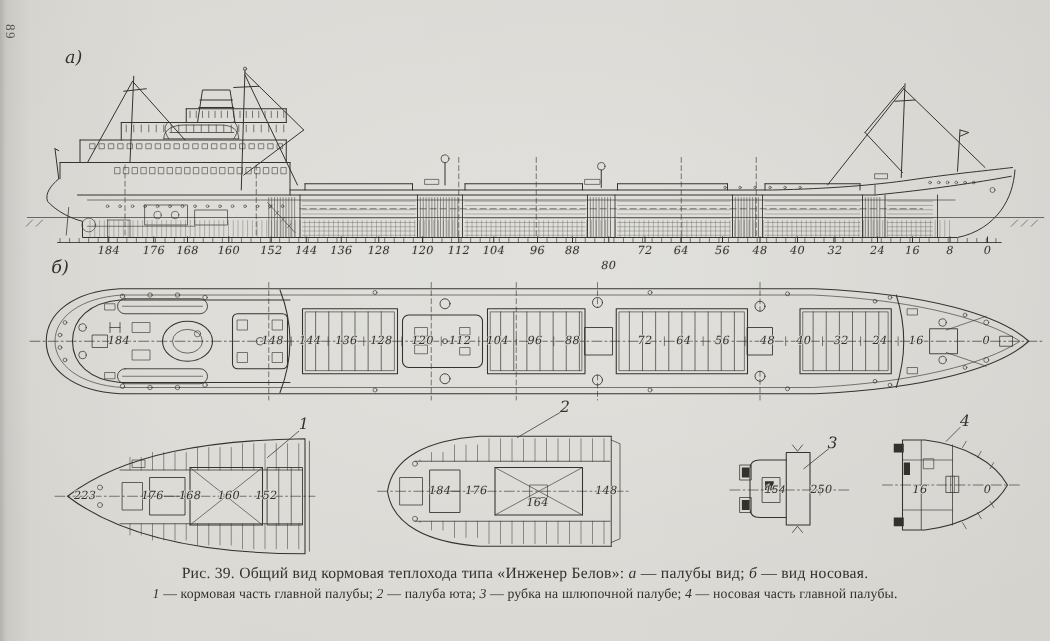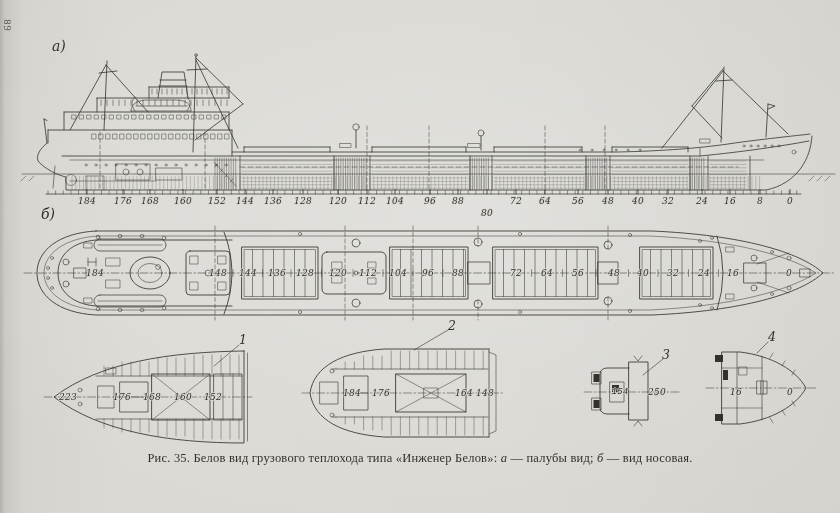--- a/index.html
+++ b/index.html
@@ -936,29 +936,30 @@
         <span class="frame-num" style="left: 789px; top: 273px;">0</span>
       </div>
   <div id="section-frames">
         <span class="frame-num" style="left: 68px; top: 397px;">223</span>
         <span class="frame-num" style="left: 122px; top: 397px;">176</span>
         <span class="frame-num" style="left: 152px; top: 397px;">168</span>
         <span class="frame-num" style="left: 183px; top: 397px;">160</span>
         <span class="frame-num" style="left: 213px; top: 397px;">152</span>
         <span class="frame-num" style="left: 352px; top: 393px;">184</span>
         <span class="frame-num" style="left: 381px; top: 393px;">176</span>
-        <span class="frame-num" style="left: 430px; top: 393px; margin-left: 34px;">164</span>
+        <span class="frame-num" style="left: 430px; top: 403px;">164</span>
         <span class="frame-num" style="left: 485px; top: 393px;">148</span>
         <span class="frame-num" style="left: 620px; top: 392px; font-family: Liberation Mono, monospace;">154</span>
         <span class="frame-num" style="left: 657px; top: 392px;">250</span>
         <span class="frame-num" style="left: 736px; top: 392px;">16</span>
         <span class="frame-num" style="left: 790px; top: 392px;">0</span>
       </div>
   <div id="callouts">
         <span class="callout" style="left: 243px; top: 339px;">1</span>
         <span class="callout" style="left: 452px; top: 325px;">2</span>
         <span class="callout" style="left: 666px; top: 354px;">3</span>
         <span class="callout" style="left: 772px; top: 336px;">4</span>
       </div>
-  <div class="caption" id="cap1"><span>Рис. 35.</span><span>  Белов вид грузового теплохода типа «Инженер Белов»: </span><i>а</i><span> — палубы вид; </span><i>б</i><span> — вид носовая.</span></div>
+  <div class="caption" id="cap1"><span>Рис. 39.</span><span>  Общий вид кормовая теплохода типа «Инженер Белов»: </span><i>а</i><span> — палубы вид; </span><i>б</i><span> — вид носовая.</span></div>
+  <div class="caption" id="cap2"><i>1</i><span> — кормовая часть главной палубы;  </span><i>2</i><span> — палуба юта;  </span><i>3</i><span> — рубка на шлюпочной палубе;  </span><i>4</i><span> — носовая часть главной палубы.</span></div>
 </div>
 
 </div>
 
 </body></html>

